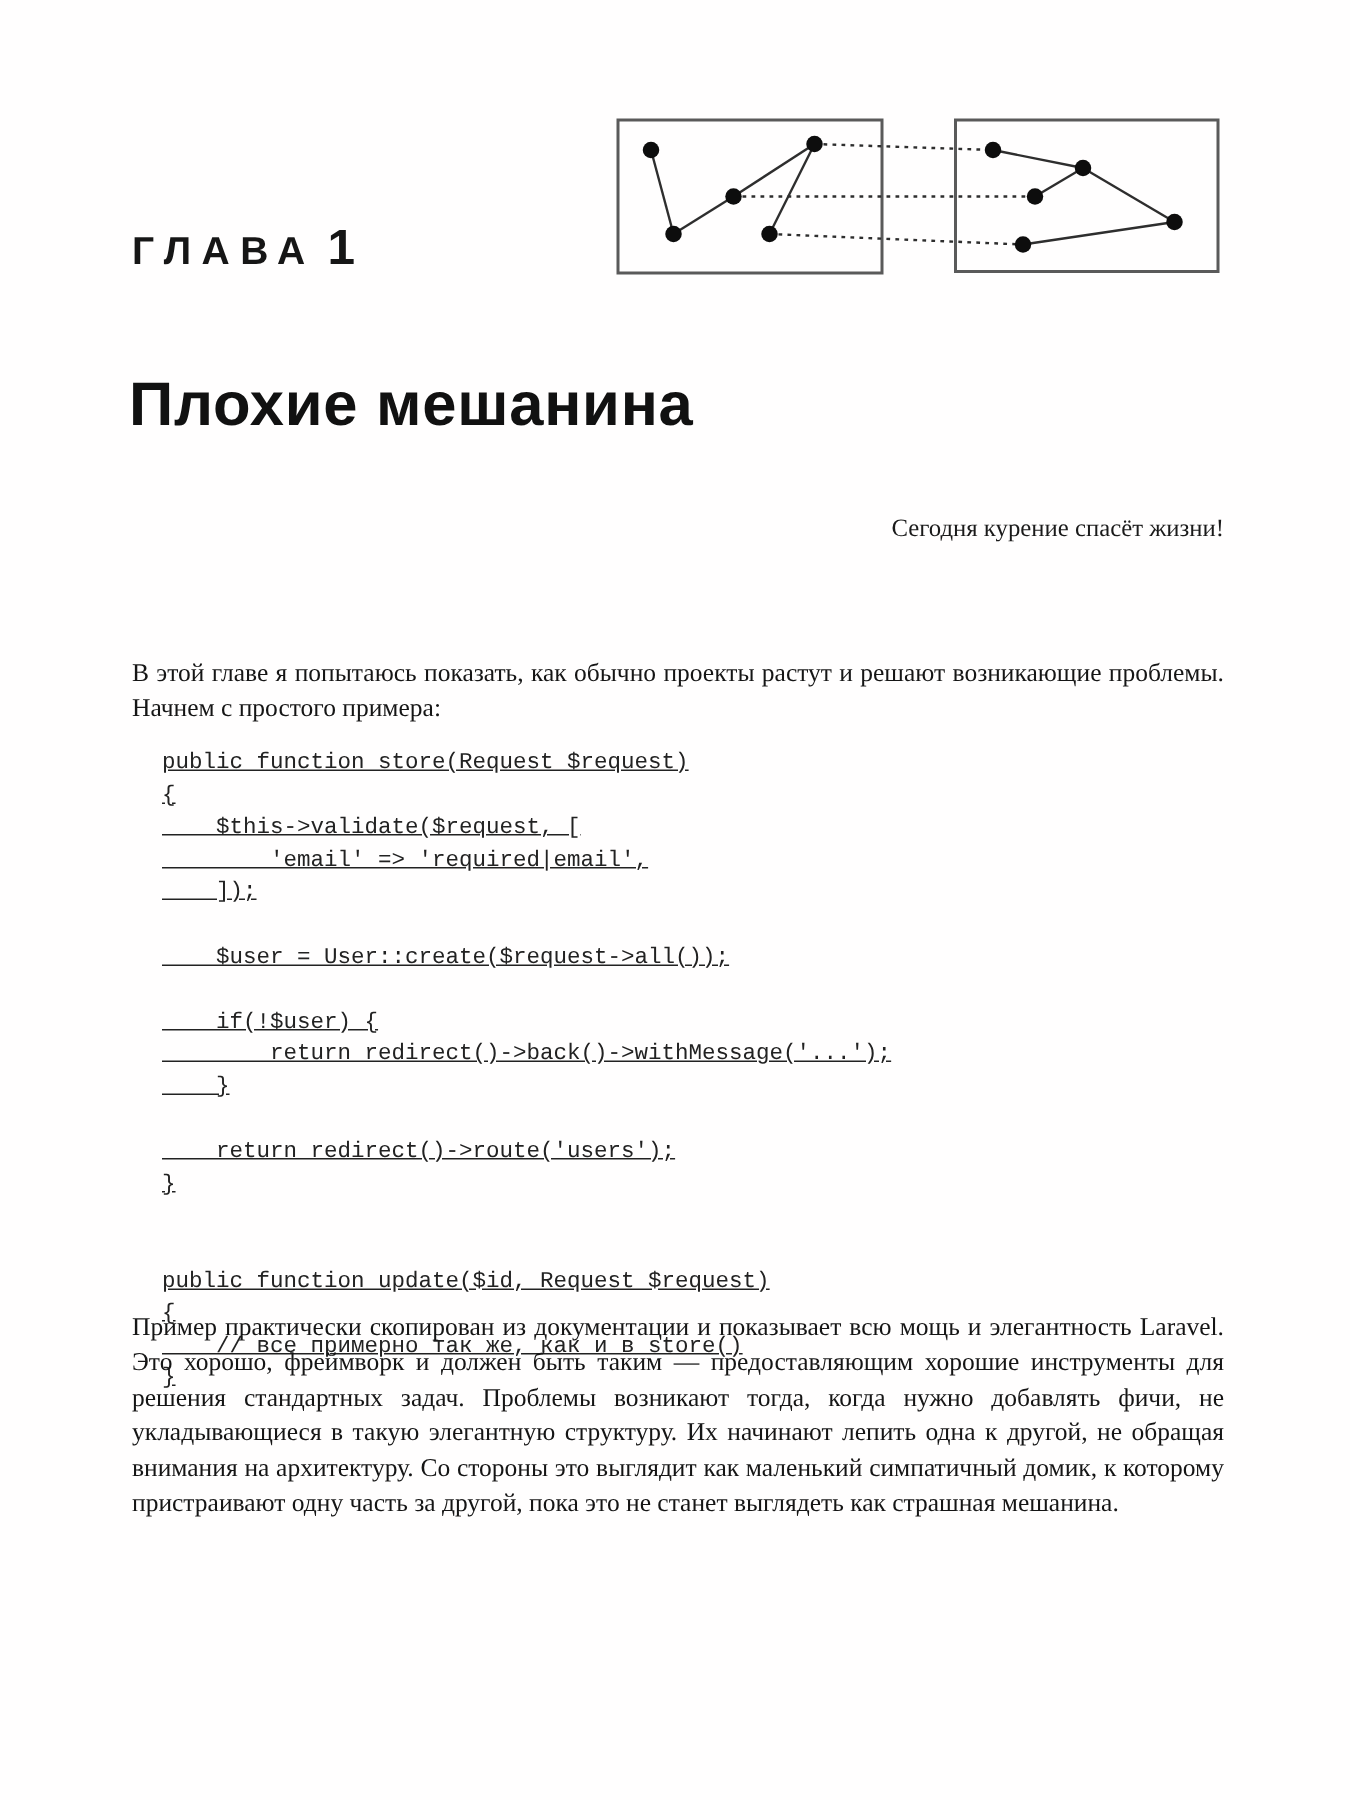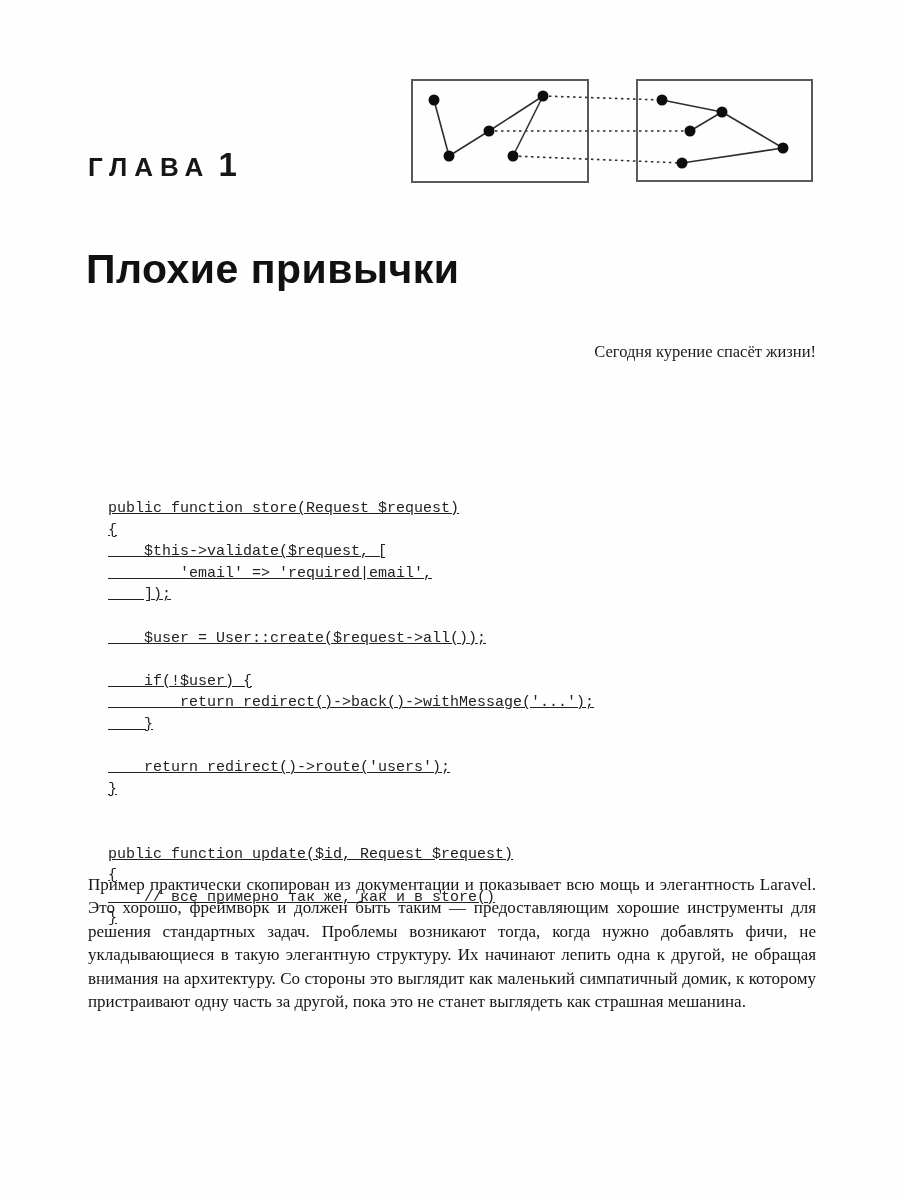--- a/index.html
+++ b/index.html
@@ -108,25 +108,26 @@
       <circle cx="690" cy="131" r="5.5" fill="#0d0d0d"></circle>
       <circle cx="783" cy="148" r="5.5" fill="#0d0d0d"></circle>
       <circle cx="682" cy="163" r="5.5" fill="#0d0d0d"></circle>
     </svg>
 
   <div class="abs kicker">
     <span>ГЛАВА</span>
     <span class="num">1</span>
   </div>
 
-  <h1 class="abs chapter-title">Плохие привычки</h1>
+  <h1 class="abs chapter-title">Плохие мешанина</h1>
 
   <div class="abs epigraph">Сегодня курение спасёт жизни!</div>
 
 
+  <p class="abs body-text intro">В этой главе я попытаюсь показать, как обычно проекты растут и решают возникающие проблемы. Начнем с простого примера:</p>
 
   <pre class="abs code-block">public function store(Request $request)
 {
     $this-&gt;validate($request, [
         'email' =&gt; 'required|email',
     ]);
 
     $user = User::create($request-&gt;all());
 
     if(!$user) {

